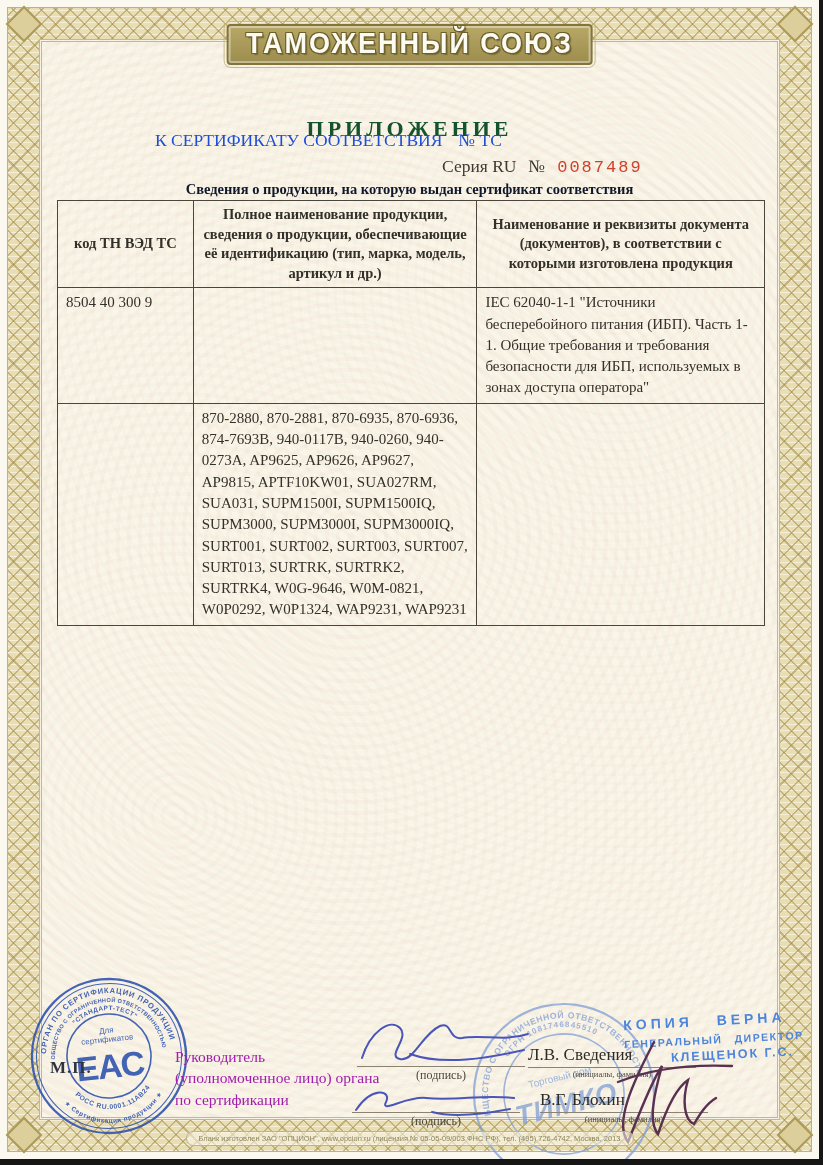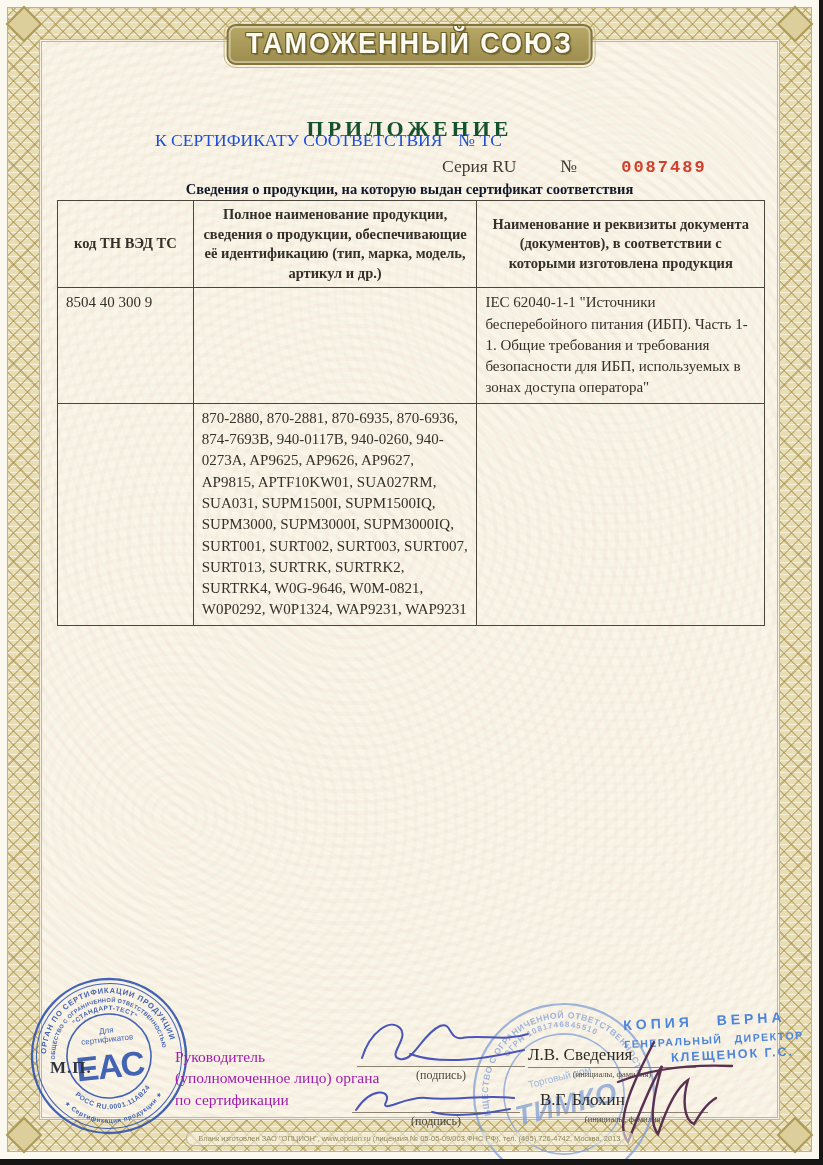--- a/index.html
+++ b/index.html
@@ -35,21 +35,21 @@
     background-image:
       repeating-radial-gradient(circle at 42% 46%, rgba(224,168,168,.07) 0 4px, rgba(0,0,0,0) 4px 11px),
       repeating-radial-gradient(circle at 18% 72%, rgba(170,200,170,.06) 0 4px, rgba(0,0,0,0) 4px 10px),
       repeating-radial-gradient(circle at 78% 22%, rgba(224,180,150,.05) 0 3px, rgba(0,0,0,0) 3px 9px);
     border:3px double #c8b983;
   }
   
   .banner{
     position:absolute;left:50%;top:24px;transform:translateX(-50%);
     background:linear-gradient(#b7a866,#9c8d4e);
-    border:2px solid #83743c;border-radius:9px;
+    border:2px solid #83743c;border-radius:4px;
     outline:1px solid #c7ba82;outline-offset:2px;
     box-shadow:inset 0 0 0 2px rgba(255,255,250,.4);
     padding:2px 18px 4px 18px;z-index:4;
   }
   .banner span{
     font-family:"Liberation Sans","DejaVu Sans",sans-serif;
     font-weight:700;font-size:27px;letter-spacing:2px;color:#fcfbf2;
     text-shadow:1px 1px 0 #6d5f2c,-1px -1px 0 #6d5f2c,1px -1px 0 #6d5f2c,-1px 1px 0 #6d5f2c,2px 2px 1px rgba(90,78,35,.6);
     display:inline-block;transform:scaleY(1.08);
   }
@@ -60,26 +60,26 @@
   .cert-line{
     position:absolute;left:155px;top:130px;width:620px;
     display:flex;align-items:baseline;gap:16px;
     font-size:17.5px;color:#1d4ed8;z-index:3;
   }
   .cert-number{
     border-bottom:1px solid #7a7260;padding:0 24px 2px 6px;min-width:228px;
   }
   .series-line{
     position:absolute;left:442px;top:156px;
-    display:flex;align-items:baseline;gap:44px;
+    display:flex;align-items:baseline;gap:12px;
     font-size:17.5px;color:#3e3a31;z-index:3;
   }
   .series-number{
     font-family:"Liberation Mono","DejaVu Sans Mono",monospace;
-    font-weight:700;font-size:17px;letter-spacing:2px;color:#d0402c;
+    font-weight:400;font-size:17px;letter-spacing:2px;color:#d0402c;
   }
   .tbl-caption{
     position:absolute;top:181px;left:0;width:100%;text-align:center;
     font-size:14.5px;font-weight:700;color:#0f172a;z-index:3;
   }
   table.prod{
     position:absolute;left:57px;top:200px;width:708px;
     border-collapse:collapse;z-index:3;
   }
   table.prod td{

